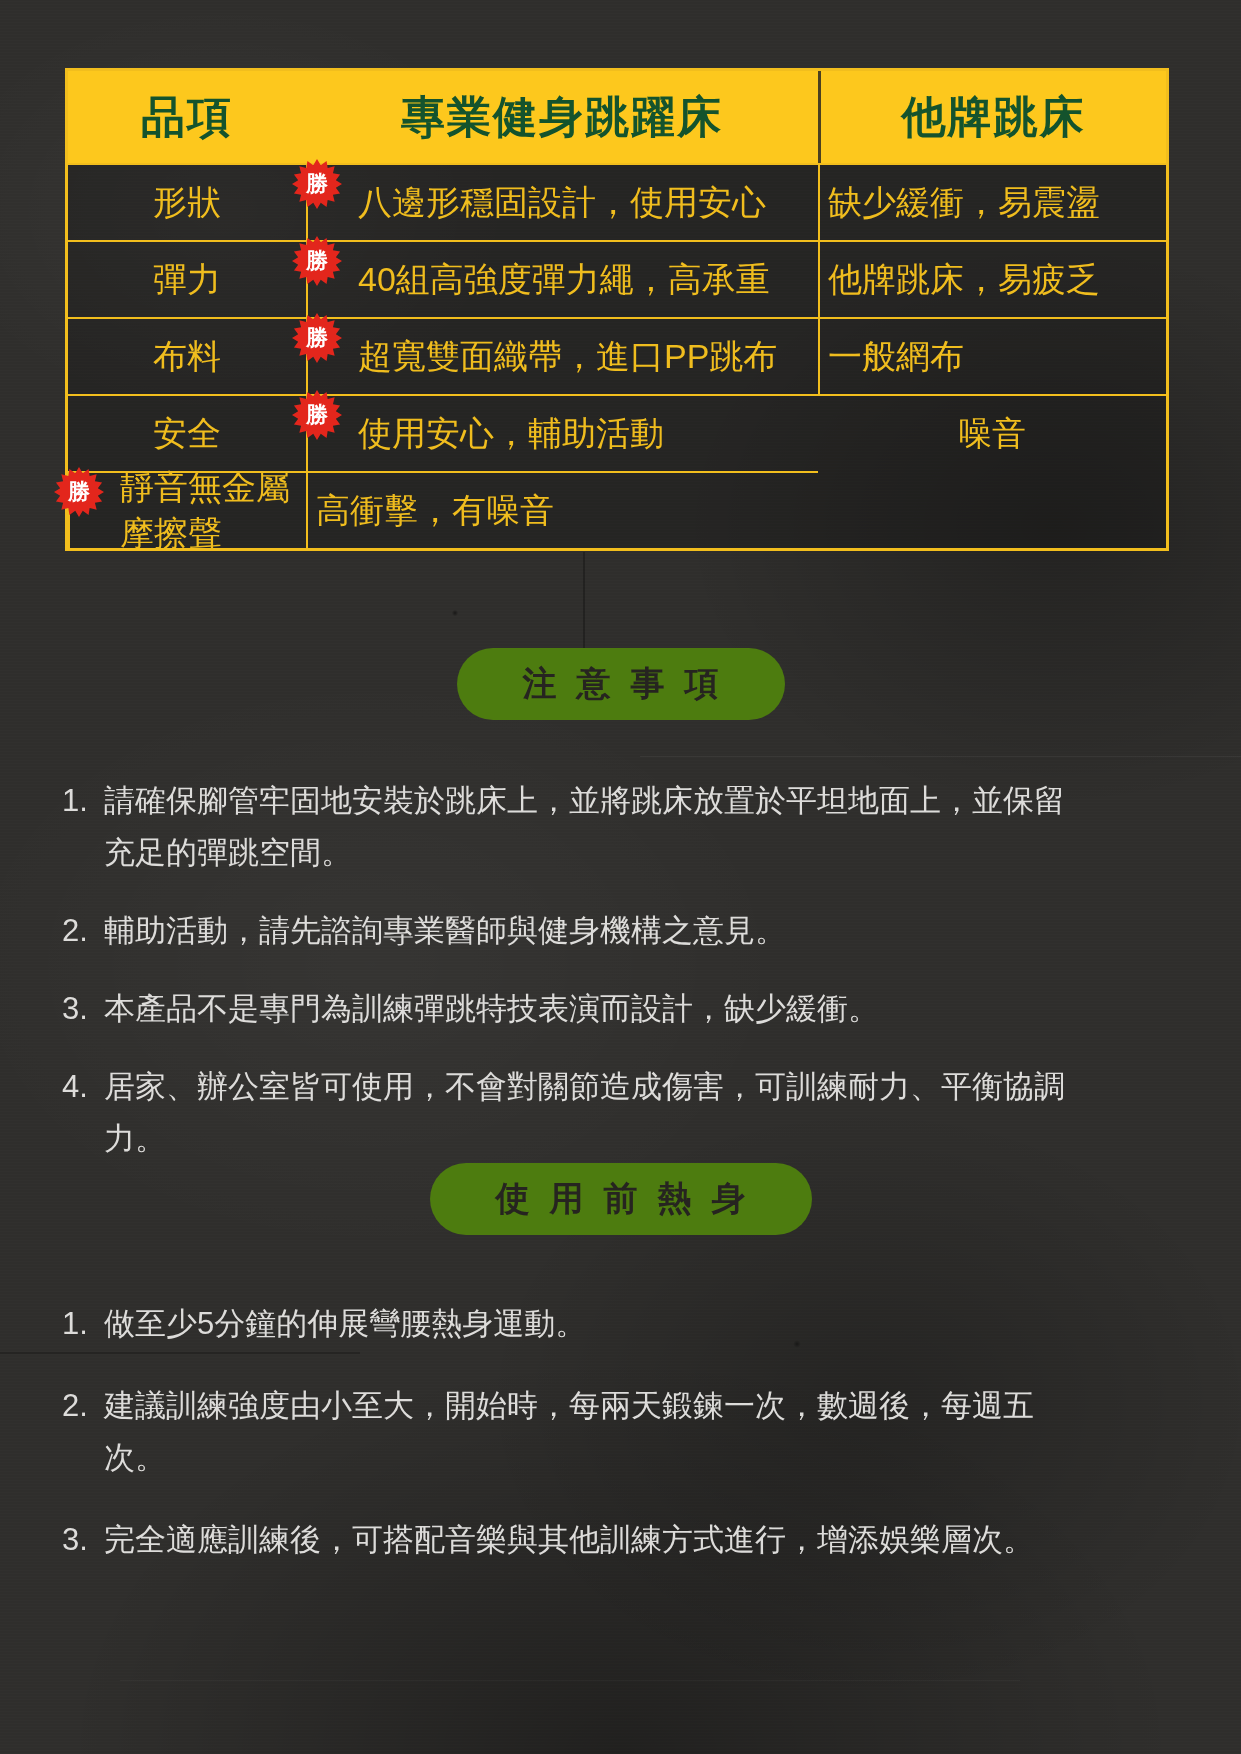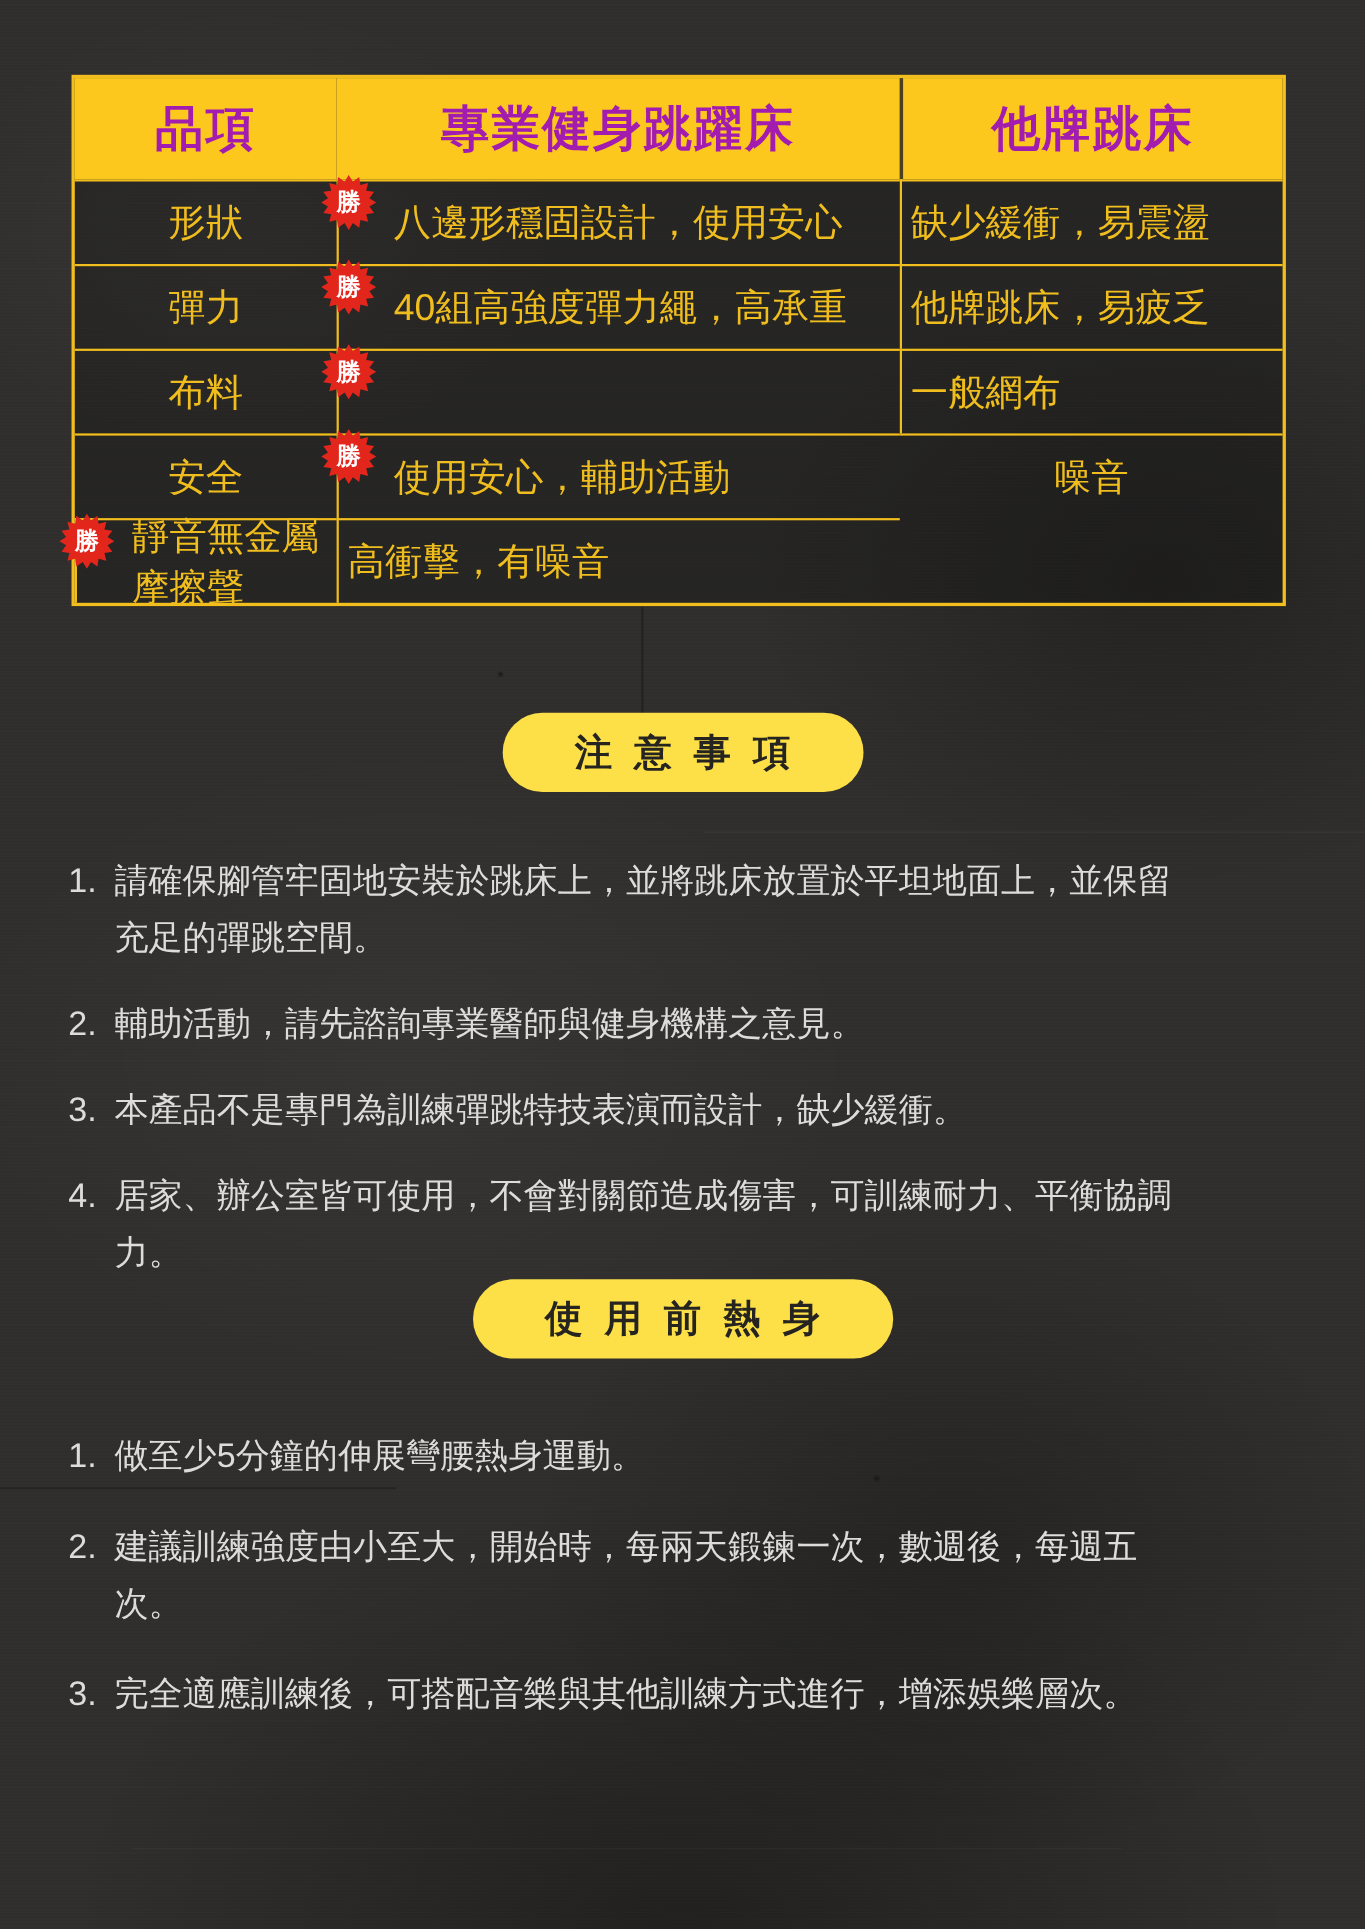--- a/index.html
+++ b/index.html
@@ -31,21 +31,21 @@
   
   .cmp-table{
     top:68px; left:65px; width:1104px;
     border:3px solid #f2be1d;
     display:grid;
     grid-template-columns:238px 512px 348px;
     grid-template-rows:92px repeat(5, 77px);
     background:rgba(16,15,14,.28);
   }
   .hcell{
-    background:#fdc81d; color:#a21caf;
+    background:#fdc81d; color:#14532d;
     display:flex; align-items:center; justify-content:center;
     font-size:44px; font-weight:600; letter-spacing:2px;
   }
   .hcell.h-theirs{ border-left:3px solid rgba(43,40,33,.85); }
   .bcell{
     color:#f0bd1e; font-size:34px;
     display:flex; align-items:center;
     border-top:2px solid #f2be1d;
     position:relative;
   }
@@ -59,21 +59,21 @@
   .win-badge .win-char{
     position:absolute; inset:0; display:flex; align-items:center; justify-content:center;
     color:#fff; font-size:22px; font-weight:700;
   }
 
   
   .pill-wrap{ left:0; width:100%; display:flex; justify-content:center; }
   .pill-notes{ top:648px; }
   .pill-warmup{ top:1163px; }
   .pill{
-    background:#fde047; color:#262420;
+    background:#4d7c0f; color:#262420;
     height:72px; border-radius:36px;
     display:flex; align-items:center;
     padding:0 46px 0 66px;
     font-size:34px; font-weight:600; letter-spacing:20px;
   }
 
   
   .nlist{ left:62px; width:1140px; color:#dddcda; font-size:31px; line-height:52px; }
   .list-notes{ top:775px; }
   .list-warmup{ top:1298px; }
@@ -115,20 +115,21 @@
   <div class="bcell b-theirs">他牌跳床，易疲乏</div>
 
   <div class="bcell b-item">布料</div>
   <div class="bcell b-ours">
     <span class="win-badge">
       <svg viewBox="0 0 60 60">
           <polygon fill="#e3261c" points="30,0 34.5,7.4 41.5,2.3 42.8,10.9 51.2,8.8 49.1,17.2 57.7,18.5 52.6,25.5 60,30 52.6,34.5 57.7,41.5 49.1,42.8 51.2,51.2 42.8,49.1 41.5,57.7 34.5,52.6 30,60 25.5,52.6 18.5,57.7 17.2,49.1 8.8,51.2 10.9,42.8 2.3,41.5 7.4,34.5 0,30 7.4,25.5 2.3,18.5 10.9,17.2 8.8,8.8 17.2,10.9 18.5,2.3 25.5,7.4"></polygon>
         </svg>
       <span class="win-char">勝</span>
     </span>
+    <span>超寬雙面織帶，進口PP跳布</span>
   </div>
   <div class="bcell b-theirs">一般網布</div>
 
   <div class="bcell b-item">安全</div>
   <div class="bcell b-ours">
     <span class="win-badge">
       <svg viewBox="0 0 60 60">
           <polygon fill="#e3261c" points="30,0 34.5,7.4 41.5,2.3 42.8,10.9 51.2,8.8 49.1,17.2 57.7,18.5 52.6,25.5 60,30 52.6,34.5 57.7,41.5 49.1,42.8 51.2,51.2 42.8,49.1 41.5,57.7 34.5,52.6 30,60 25.5,52.6 18.5,57.7 17.2,49.1 8.8,51.2 10.9,42.8 2.3,41.5 7.4,34.5 0,30 7.4,25.5 2.3,18.5 10.9,17.2 8.8,8.8 17.2,10.9 18.5,2.3 25.5,7.4"></polygon>
         </svg>
       <span class="win-char">勝</span>

